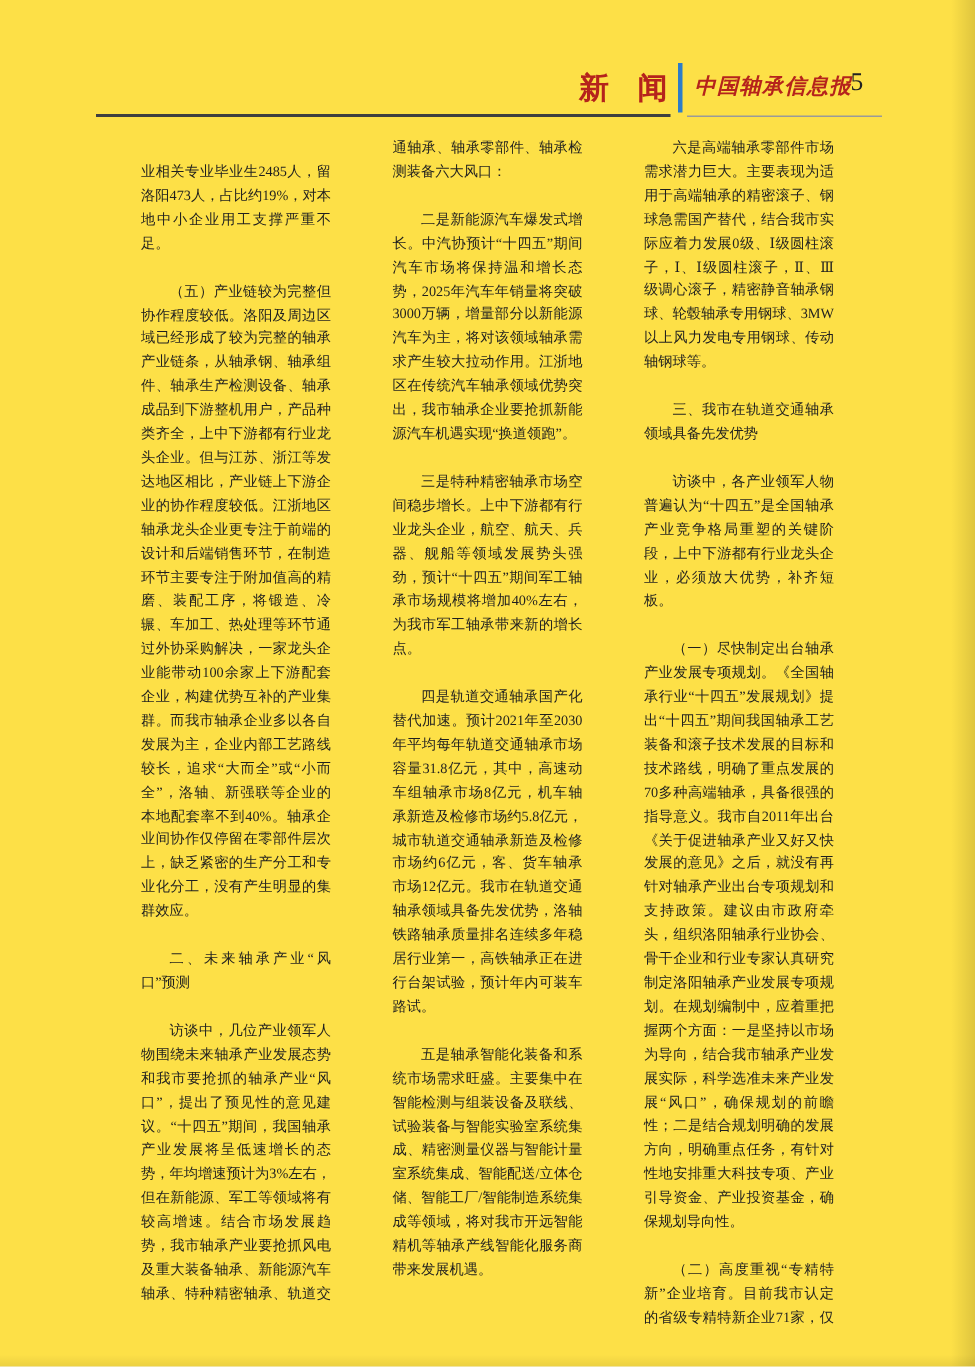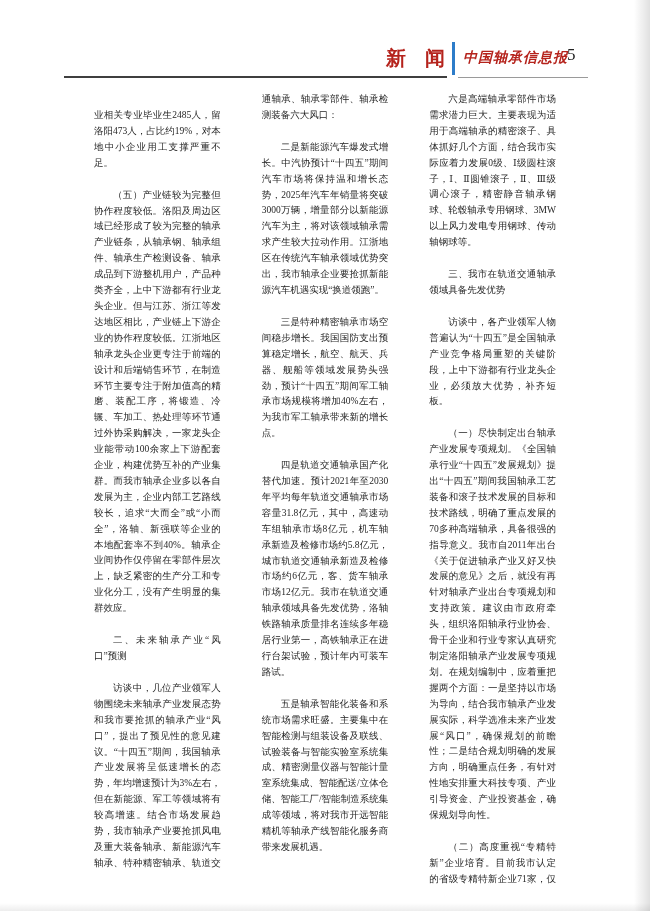--- a/index.html
+++ b/index.html
@@ -1,18 +1,18 @@
 <!DOCTYPE html>
 <html><head>
 <meta charset="utf-8">
 <style>
   html,body { margin:0; padding:0; background:#e9e9e7; }
   .page {
     position:relative; width:650px; height:911px; margin:0 auto;
-    background:#ffffff; overflow:hidden;
+    background:#fde047; overflow:hidden;
     font-family:"Liberation Serif","DejaVu Serif",serif;
   }
   .edge-right {
     position:absolute; right:0; top:0; width:16px; height:100%;
     background:linear-gradient(to right, rgba(0,0,0,0), rgba(0,0,0,0.12));
   }
   .edge-bottom {
     position:absolute; left:0; bottom:0; width:100%; height:8px;
     background:linear-gradient(to bottom, rgba(0,0,0,0), rgba(0,0,0,0.07));
   }
@@ -67,24 +67,24 @@
   <div class="masthead">中国轴承信息报</div>
   <div class="page-number">5</div>
   <div class="rule-right"></div>
 
   <div class="article">
     <p class="cont">业相关专业毕业生2485人，留洛阳473人，占比约19%，对本地中小企业用工支撑严重不足。</p>
     <p>（五）产业链较为完整但协作程度较低。洛阳及周边区域已经形成了较为完整的轴承产业链条，从轴承钢、轴承组件、轴承生产检测设备、轴承成品到下游整机用户，产品种类齐全，上中下游都有行业龙头企业。但与江苏、浙江等发达地区相比，产业链上下游企业的协作程度较低。江浙地区轴承龙头企业更专注于前端的设计和后端销售环节，在制造环节主要专注于附加值高的精磨、装配工序，将锻造、冷辗、车加工、热处理等环节通过外协采购解决，一家龙头企业能带动100余家上下游配套企业，构建优势互补的产业集群。而我市轴承企业多以各自发展为主，企业内部工艺路线较长，追求“大而全”或“小而全”，洛轴、新强联等企业的本地配套率不到40%。轴承企业间协作仅停留在零部件层次上，缺乏紧密的生产分工和专业化分工，没有产生明显的集群效应。</p>
     <p class="head">二、未来轴承产业“风口”预测</p>
     <p>访谈中，几位产业领军人物围绕未来轴承产业发展态势和我市要抢抓的轴承产业“风口”，提出了预见性的意见建议。“十四五”期间，我国轴承产业发展将呈低速增长的态势，年均增速预计为3%左右，但在新能源、军工等领域将有较高增速。结合市场发展趋势，我市轴承产业要抢抓风电及重大装备轴承、新能源汽车轴承、特种精密轴承、轨道交通轴承、轴承零部件、轴承检测装备六大风口：</p>
     <p>二是新能源汽车爆发式增长。中汽协预计“十四五”期间汽车市场将保持温和增长态势，2025年汽车年销量将突破3000万辆，增量部分以新能源汽车为主，将对该领域轴承需求产生较大拉动作用。江浙地区在传统汽车轴承领域优势突出，我市轴承企业要抢抓新能源汽车机遇实现“换道领跑”。</p>
-    <p>三是特种精密轴承市场空间稳步增长。我国国防支出预算稳定增长，航空、航天、兵器、舰船等领域发展势头强劲，预计“十四五”期间军工轴承市场规模将增加40%左右，为我市军工轴承带来新的增长点。</p>
+    <p>三是特种精密轴承市场空间稳步增长。上中下游都有行业龙头企业，航空、航天、兵器、舰船等领域发展势头强劲，预计“十四五”期间军工轴承市场规模将增加40%左右，为我市军工轴承带来新的增长点。</p>
     <p>四是轨道交通轴承国产化替代加速。预计2021年至2030年平均每年轨道交通轴承市场容量31.8亿元，其中，高速动车组轴承市场8亿元，机车轴承新造及检修市场约5.8亿元，城市轨道交通轴承新造及检修市场约6亿元，客、货车轴承市场12亿元。我市在轨道交通轴承领域具备先发优势，洛轴铁路轴承质量排名连续多年稳居行业第一，高铁轴承正在进行台架试验，预计年内可装车路试。</p>
     <p>五是轴承智能化装备和系统市场需求旺盛。主要集中在智能检测与组装设备及联线、试验装备与智能实验室系统集成、精密测量仪器与智能计量室系统集成、智能配送/立体仓储、智能工厂/智能制造系统集成等领域，将对我市开远智能精机等轴承产线智能化服务商带来发展机遇。</p>
-    <p>六是高端轴承零部件市场需求潜力巨大。主要表现为适用于高端轴承的精密滚子、具体抓好几个方面，结合我市实际应着力发展0级、Ⅰ级圆柱滚子，Ⅰ、Ⅱ圆锥滚子，Ⅱ、Ⅲ级调心滚子，精密静音轴承钢球、轮毂轴承专用钢球、3MW以上风力发电专用钢球、传动轴钢球等。</p>
+    <p>六是高端轴承零部件市场需求潜力巨大。主要表现为适用于高端轴承的精密滚子、钢球急需国产替代，结合我市实际应着力发展0级、Ⅰ级圆柱滚子，Ⅰ、Ⅰ级圆柱滚子，Ⅱ、Ⅲ级调心滚子，精密静音轴承钢球、轮毂轴承专用钢球、3MW以上风力发电专用钢球、传动轴钢球等。</p>
     <p class="head">三、我市在轨道交通轴承领域具备先发优势</p>
     <p>访谈中，各产业领军人物普遍认为“十四五”是全国轴承产业竞争格局重塑的关键阶段，上中下游都有行业龙头企业，必须放大优势，补齐短板。</p>
     <p>（一）尽快制定出台轴承产业发展专项规划。《全国轴承行业“十四五”发展规划》提出“十四五”期间我国轴承工艺装备和滚子技术发展的目标和技术路线，明确了重点发展的70多种高端轴承，具备很强的指导意义。我市自2011年出台《关于促进轴承产业又好又快发展的意见》之后，就没有再针对轴承产业出台专项规划和支持政策。建议由市政府牵头，组织洛阳轴承行业协会、骨干企业和行业专家认真研究制定洛阳轴承产业发展专项规划。在规划编制中，应着重把握两个方面：一是坚持以市场为导向，结合我市轴承产业发展实际，科学选准未来产业发展“风口”，确保规划的前瞻性；二是结合规划明确的发展方向，明确重点任务，有针对性地安排重大科技专项、产业引导资金、产业投资基金，确保规划导向性。</p>
     <p>（二）高度重视“专精特新”企业培育。目前我市认定的省级专精特新企业71家，仅占全省6.9%，比例偏低。我市拥有鸿元、新能、众悦、汇工、开远精机等一批在轴承行业细分领域具备独门绝技的“隐形冠军”企业，具备在“专精特新”培育领域率先突破的良好基础。建议市发改、工信、科技、金融等部门做好服务，能推尽推，打造具备全国重要影响力的轴承“专精特新”企业集群。具体抓好几个方面：一是要用足用好国家、省支持政策。国家层面，中央财政中小企业发展专项资金2021—2025年将安排100亿元以上奖补资金支持国家级专精特新企业加大创新投入，北交所重点服务“专精特新”中小企业。省级层面设立“专精特新贷”，对“专精特新”企业无需资产抵押，根据层级确立授信额度，相关部门要深入研究，指导企业积极争取，借势发展。二是要持续营造良好的营商环境。建立“专精特新”企业培育库，发挥好万人助万企活动机制，对入库企业安排懂产业、有担当的领导干部分包保障，对企业投资项目加快进度，对各项惠企政策落实情况强化监督，切实解决企业发展面临的问题。三是创新支持方式。对于“专精特新”企业新上项目，由所在县区探索在签订对赌协议的条件下，部分享受招商引资项目政策。例如对一定期限内企业固定资产投资、营业收入、税收等方面设定指标，根据完成情况对缴纳的土地出让金或其他费用按照协定比例返还，支持企业发展。</p>
 
   </div>
 
   <div class="edge-right"></div>
   <div class="edge-bottom"></div>
 </div>

